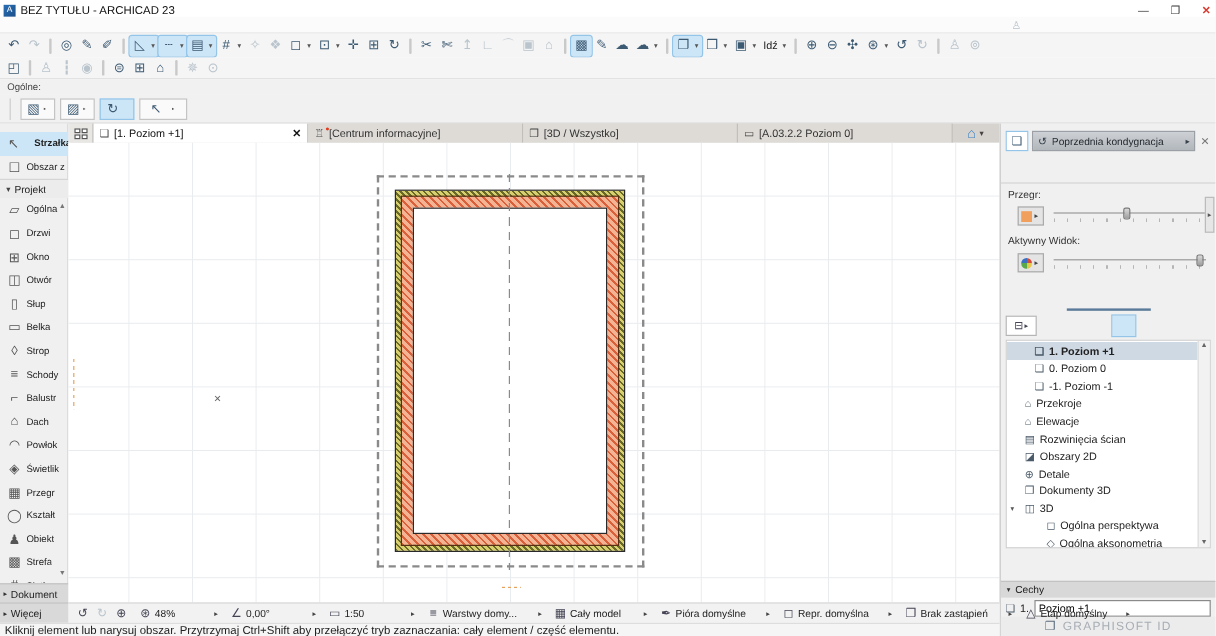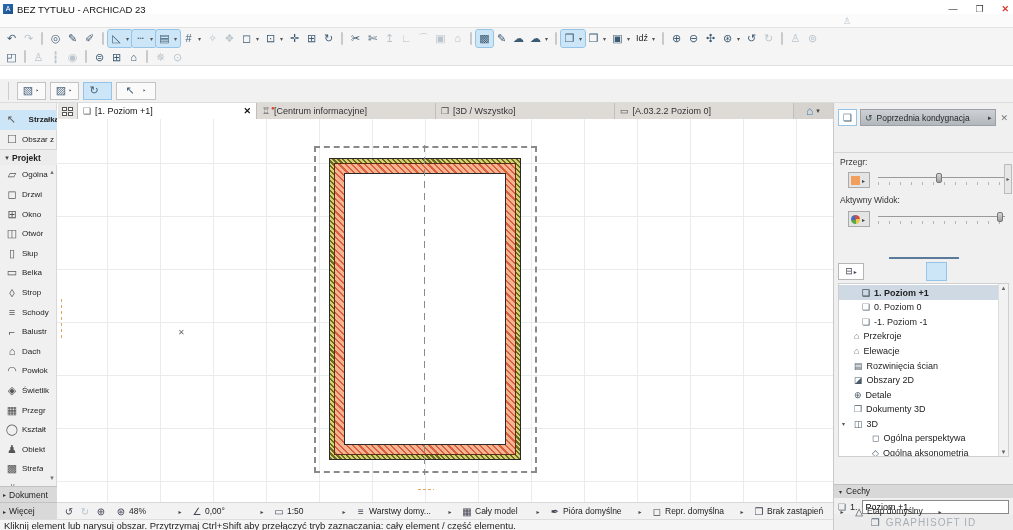--- a/index.html
+++ b/index.html
@@ -60,21 +60,21 @@
   
   #toolbox{position:absolute;left:0;top:103px;width:57px;height:416px;background:#f0f0f0;border-right:1px solid #d8d8d8;}
   #toolbox-list{position:absolute;left:0;top:7px;width:57px;height:376px;overflow:hidden;}
   .tbx{display:flex;align-items:center;height:19.6px;padding-left:2px;}
   .tbx .g{width:20px;text-align:center;font-size:11px;color:#555;}
   .tbx .lbl{font-size:8px;color:#222;white-space:nowrap;overflow:hidden;}
   .tbx.sel{background:var(--hl-bg);}
   .tbx.sel .lbl{font-weight:bold;padding-left:8px;}
   .tbx.thead{height:16px;border-top:1px solid #d5d5d5;background:#ececec;}
   .tbx.thead .pre{font-size:7px;color:#444;width:10px;text-align:center;}
-  .tbx.thead .lbl{font-weight:bold;font-size:8.5px;}
+  .tbx.thead .lbl{font-weight:normal;font-size:8.5px;}
   .tbx .pre:empty{display:none;}
   #toolbox .scroll-up,#toolbox .scroll-dn{position:absolute;right:1px;font-size:6px;color:#777;}
   #toolbox .scroll-up{top:66px;}
   #toolbox .scroll-dn{top:372px;}
   #toolbox-bottom{position:absolute;left:0;bottom:0;width:57px;}
   .tbx-bot{height:16px;display:flex;align-items:center;background:#d9d9d9;border-top:1px solid #c2c2c2;padding-left:3px;font-size:8.5px;}
   .tbx-bot .pre{font-size:6px;margin-right:3px;color:#333;}
   .tbx-bot:last-child{height:17px;}
 
   
@@ -490,20 +490,21 @@
         <span class="g">✵</span>
         <span class="dd"></span>
       </span>
 
       <span class="titem dis">
         <span class="g">⊙</span>
         <span class="dd"></span>
       </span>
     </div>
 
+  <div id="ogolne">Ogólne:</div>
   <div id="optrow">
     <span class="vline"></span>
     <span style="display:flex;gap:4px;align-items:center;">
 
         <span class="obtn">
           <span class="g">▧</span>
           <span class="dd">‣</span>
         </span>
 
         <span class="obtn">

